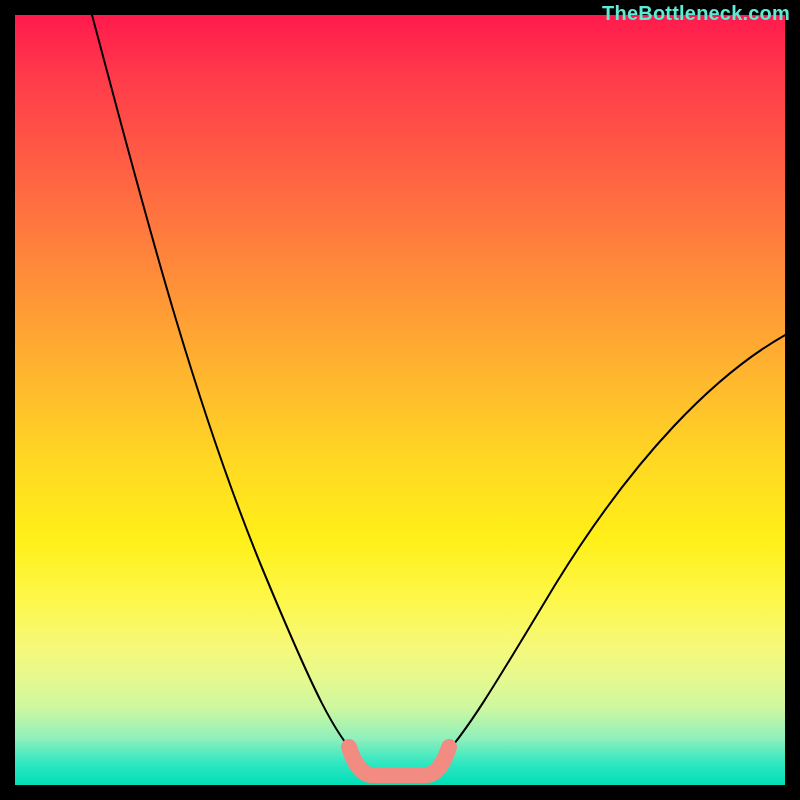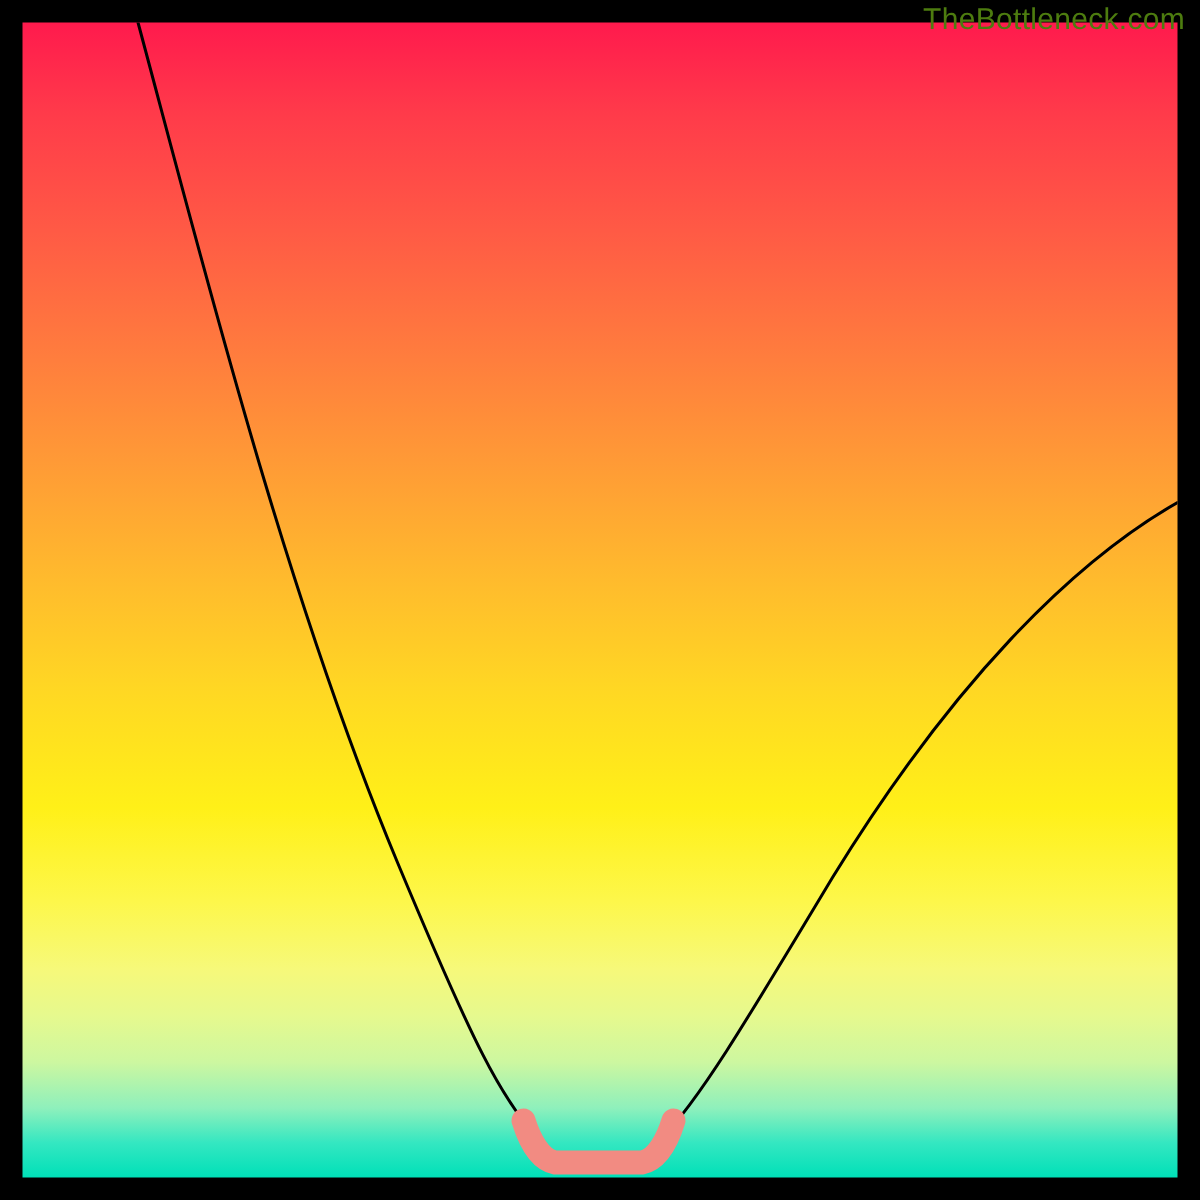--- a/index.html
+++ b/index.html
@@ -32,23 +32,23 @@
       #cdf7a0 90%,
       #8ef0bc 94%,
       #34e7c1 97%,
       #00e0b8 100%
     );
   }
   .watermark {
     position: absolute;
     top: 2px;
     right: 10px;
-    color: #4d7c0f;
+    color: #5eead4;
     font-size: 20px;
-    font-weight: 400;
+    font-weight: 700;
     letter-spacing: 0.2px;
     margin-left: 26px;
   }
   svg.curve {
     position: absolute;
     left: 0;
     top: 0;
     width: 770px;
     height: 770px;
   }

